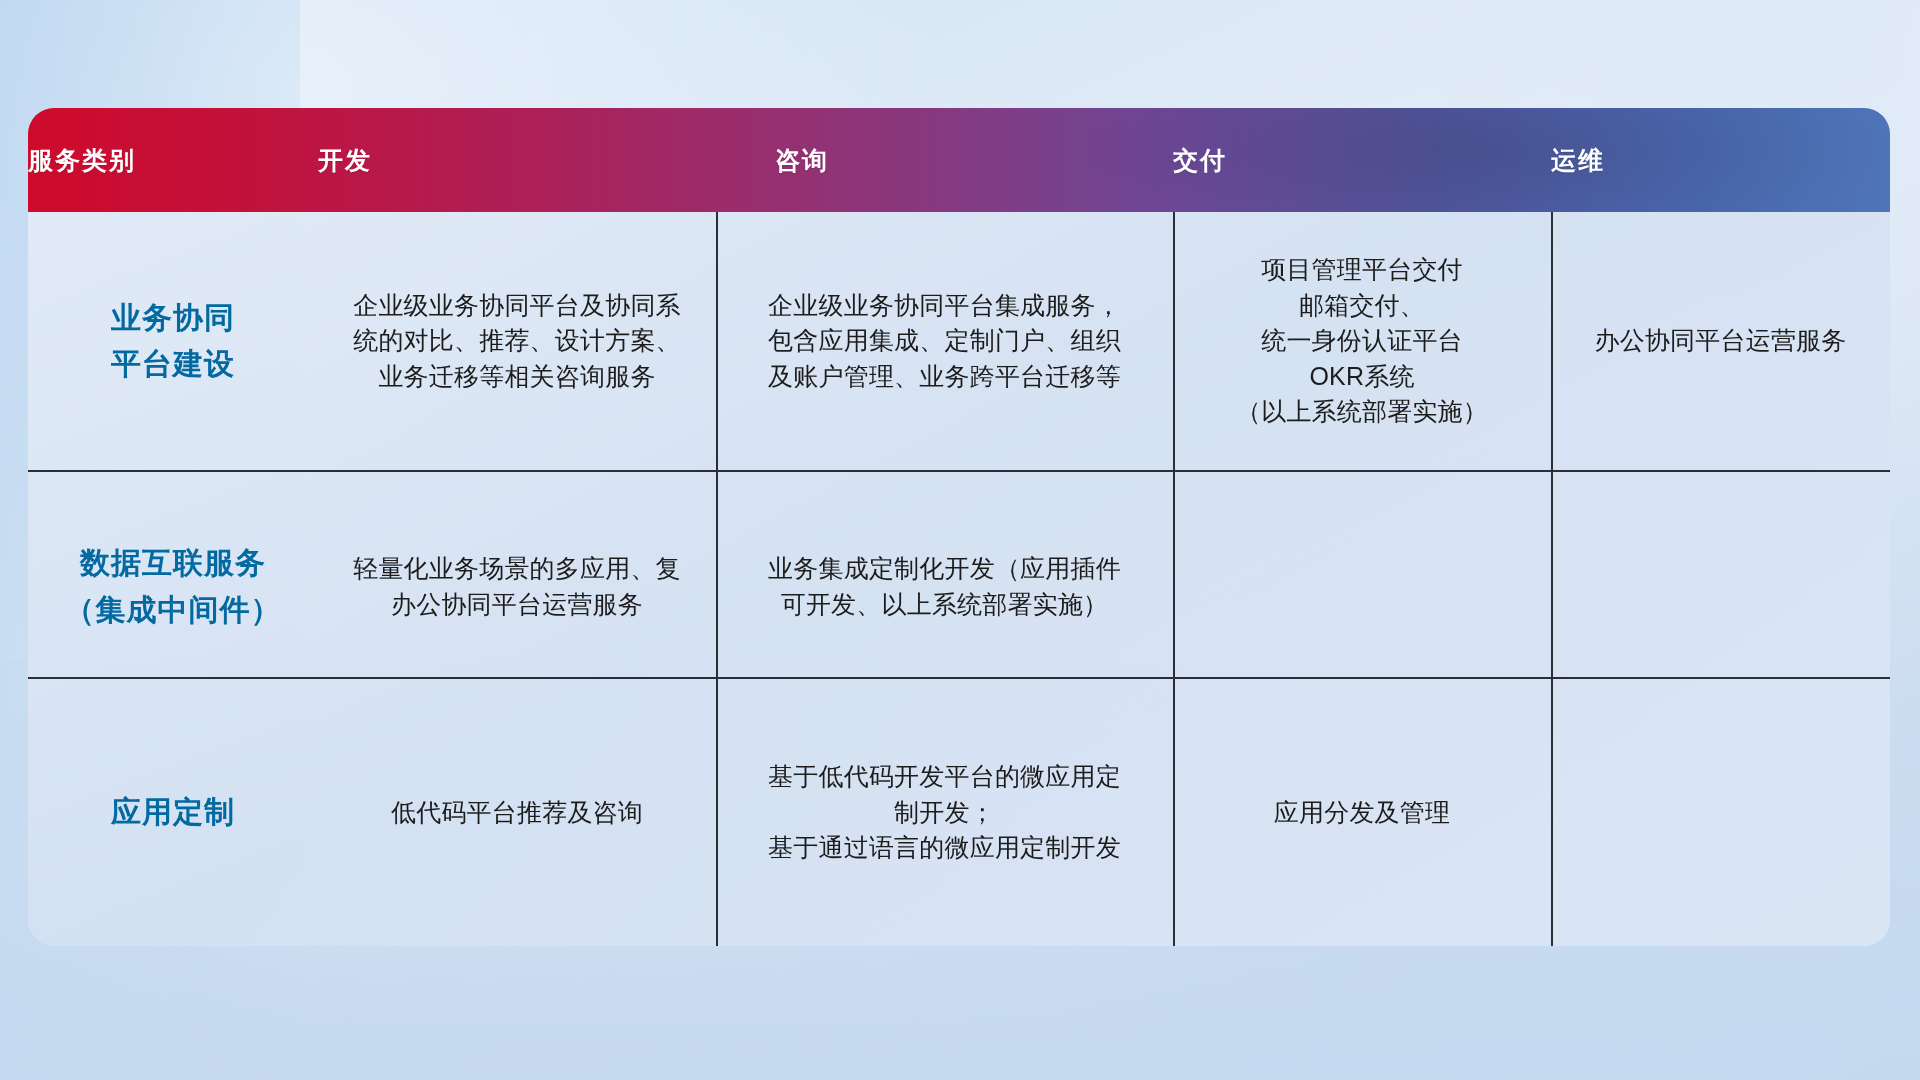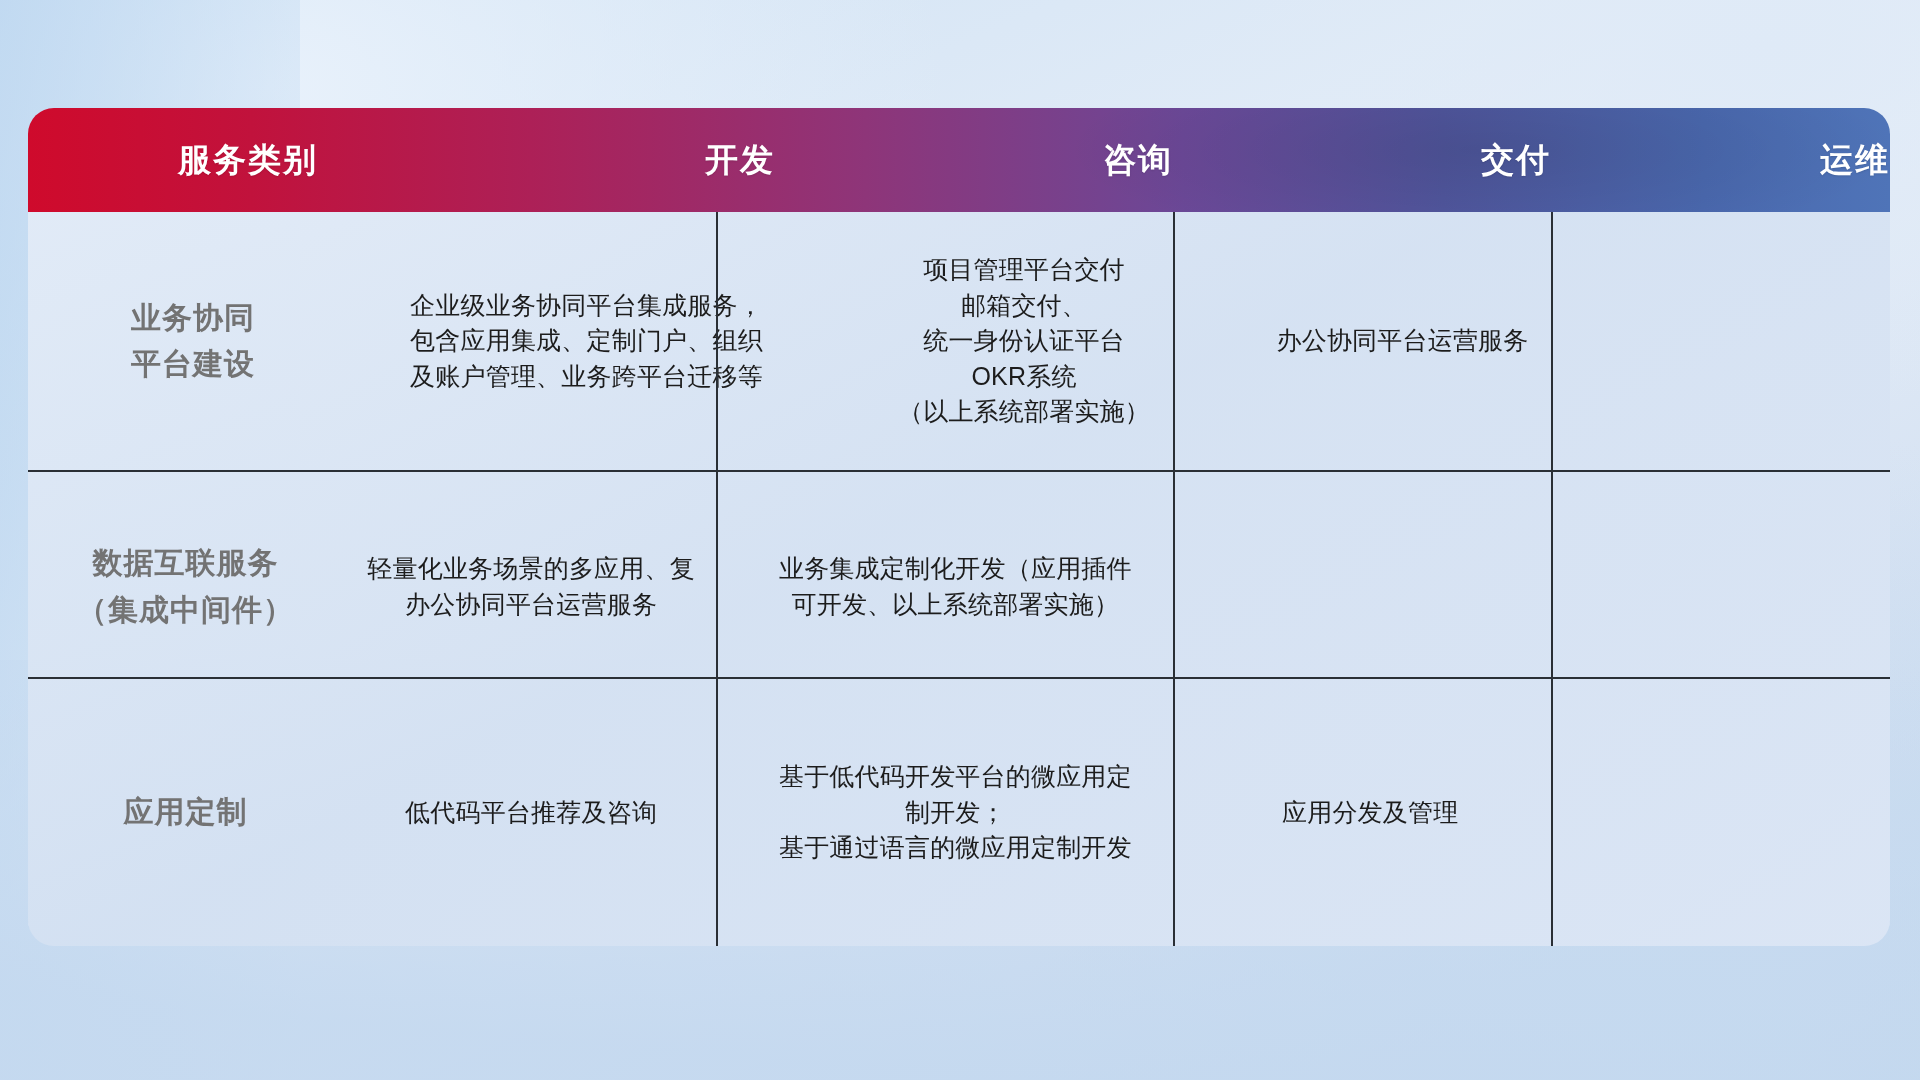--- a/index.html
+++ b/index.html
@@ -87,24 +87,24 @@
   #table-header::after {
     content: "";
     position: absolute;
     inset: 0;
     background: radial-gradient(ellipse 600px 140px at 78% 40%, rgba(0,0,0,.10), rgba(0,0,0,0) 70%);
     pointer-events: none;
   }
 
   .hcell {
     color: #ffffff;
-    font-size: 33px;
+    font-size: 25px;
     font-weight: bold;
     letter-spacing: 2px;
-    text-align: right;
+    text-align: left;
     position: relative;
     z-index: 2;
     text-shadow: 0 1px 2px rgba(0,0,0,.12);
   }
 
   
   .col-0 { width: 290px; }
   .col-1 { width: 398px; }
   .col-2 { width: 457px; }
   .col-3 { width: 378px; }
@@ -148,25 +148,24 @@
   #colsep-3 { left: 1523px; }
 
   .cell {
     display: flex;
     align-items: center;
     justify-content: center;
     text-align: center;
     padding: 6px 16px;
     position: relative;
     z-index: 3;
-    margin-left: 20px;
   }
 
   .cat-cell {
-    color: #737373;
+    color: #0369a1;
     font-size: 30px;
     font-weight: bold;
     line-height: 1.55;
     letter-spacing: 1px;
   }
 
   .body-cell {
     color: #1c1c1c;
     font-size: 25px;
     line-height: 1.42;
@@ -193,20 +192,25 @@
     <div class="hcell col-1">咨询</div>
     <div class="hcell col-3">交付</div>
     <div class="hcell col-4">运维</div>
   </div>
 
   <div class="trow" id="row-0">
     <div class="cell col-0">
       <span class="cell-text cat-cell">业务协同
 平台建设</span>
     </div>
+    <div class="cell col-1">
+      <span class="cell-text body-cell">企业级业务协同平台及协同系
+统的对比、推荐、设计方案、
+业务迁移等相关咨询服务</span>
+    </div>
     <div class="cell col-2">
       <span class="cell-text body-cell">企业级业务协同平台集成服务，
 包含应用集成、定制门户、组织
 及账户管理、业务跨平台迁移等</span>
     </div>
     <div class="cell col-3">
       <span class="cell-text body-cell">项目管理平台交付
 邮箱交付、
 统一身份认证平台
 OKR系统

